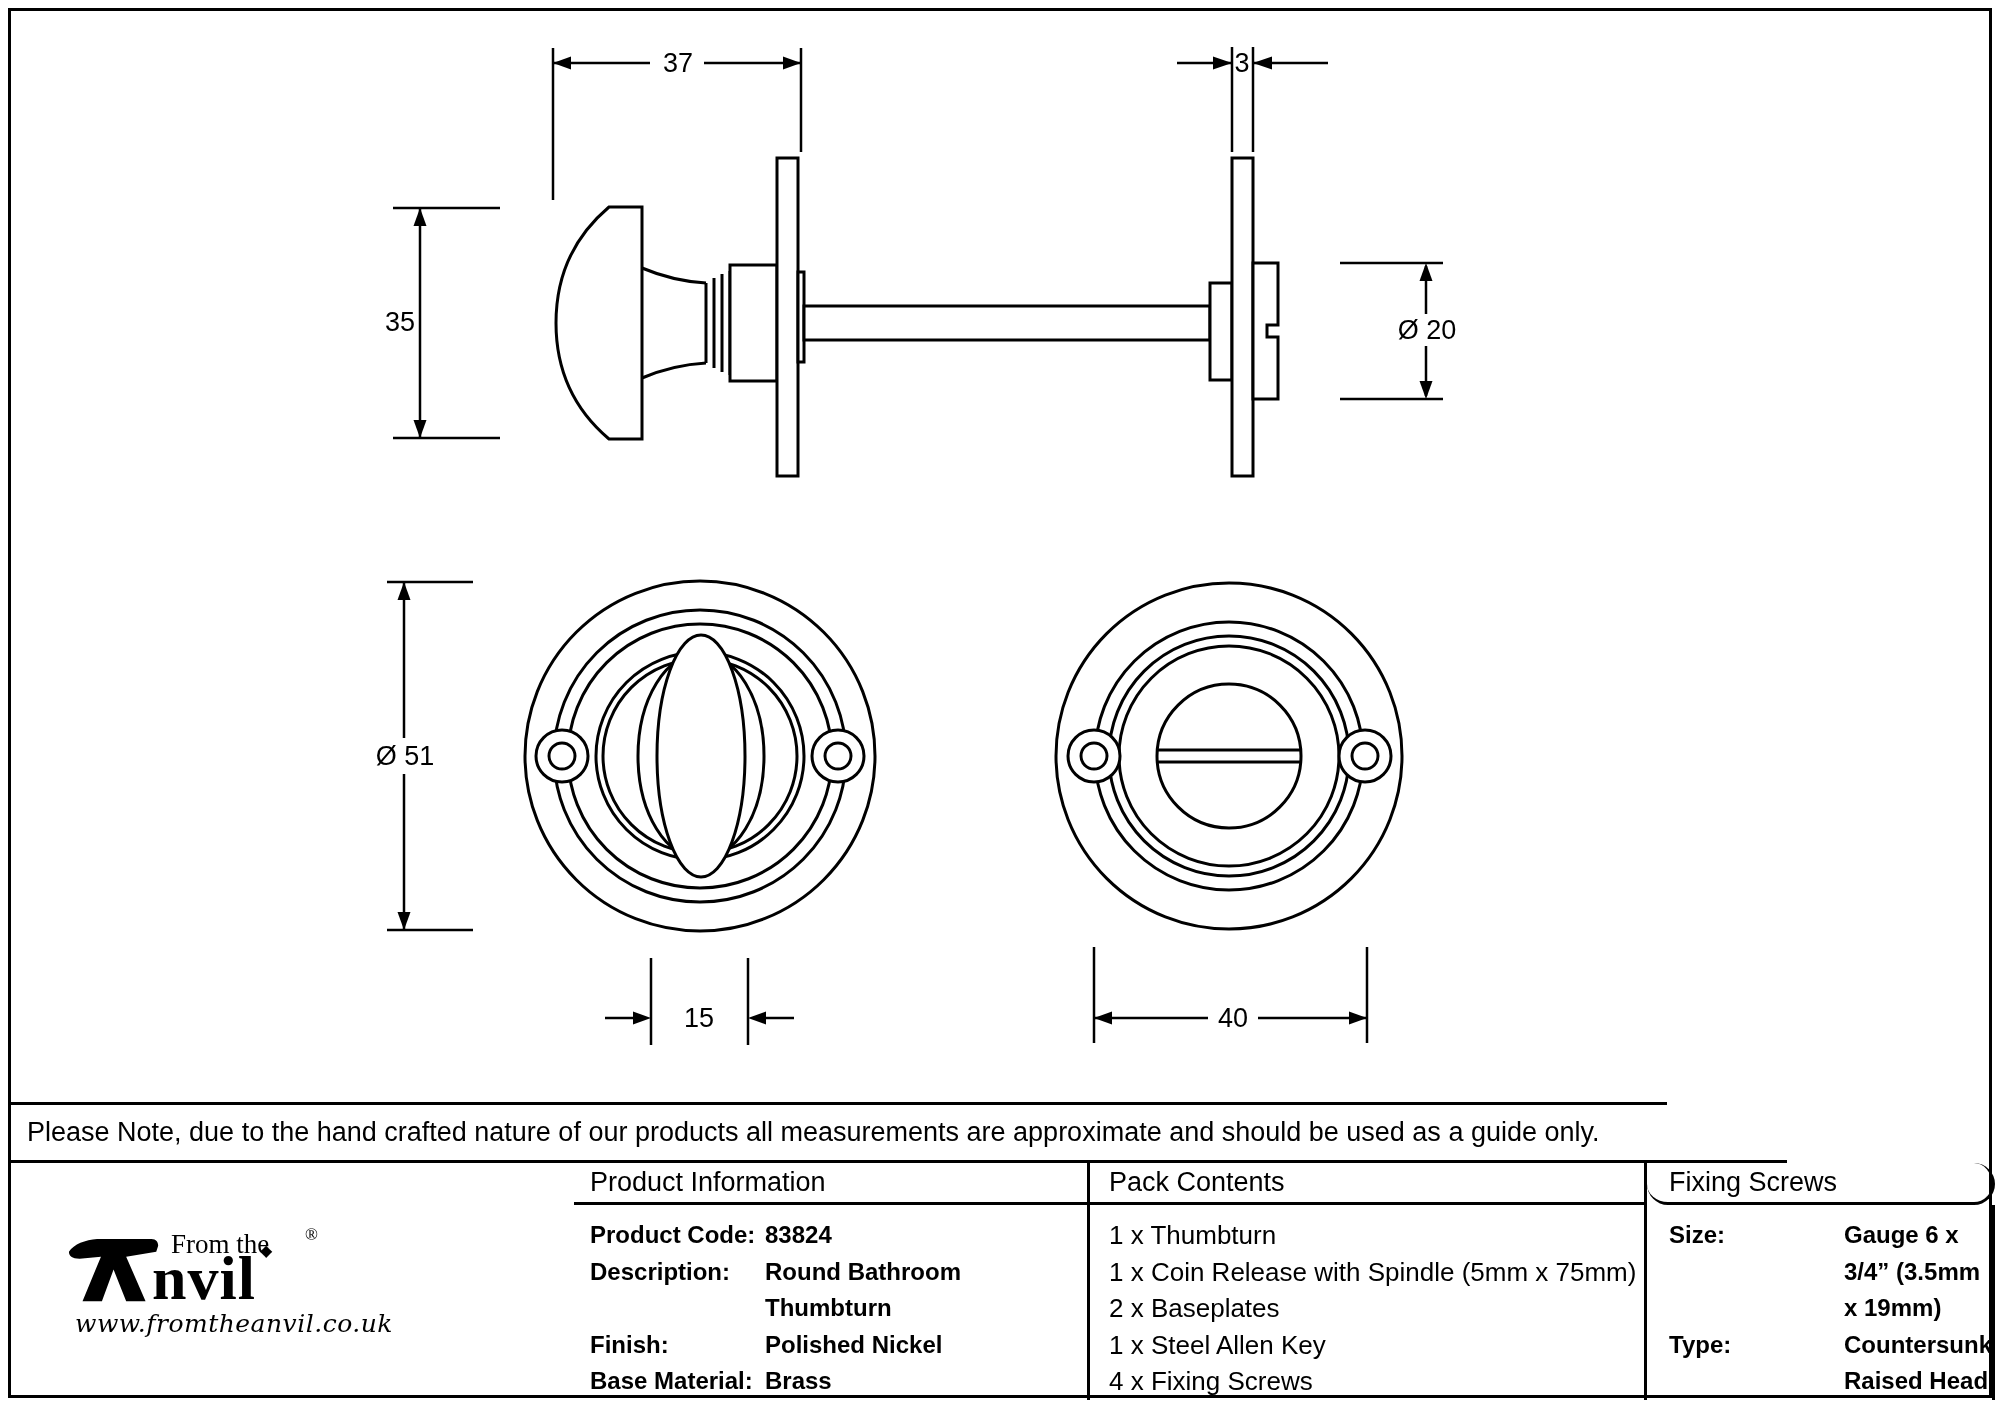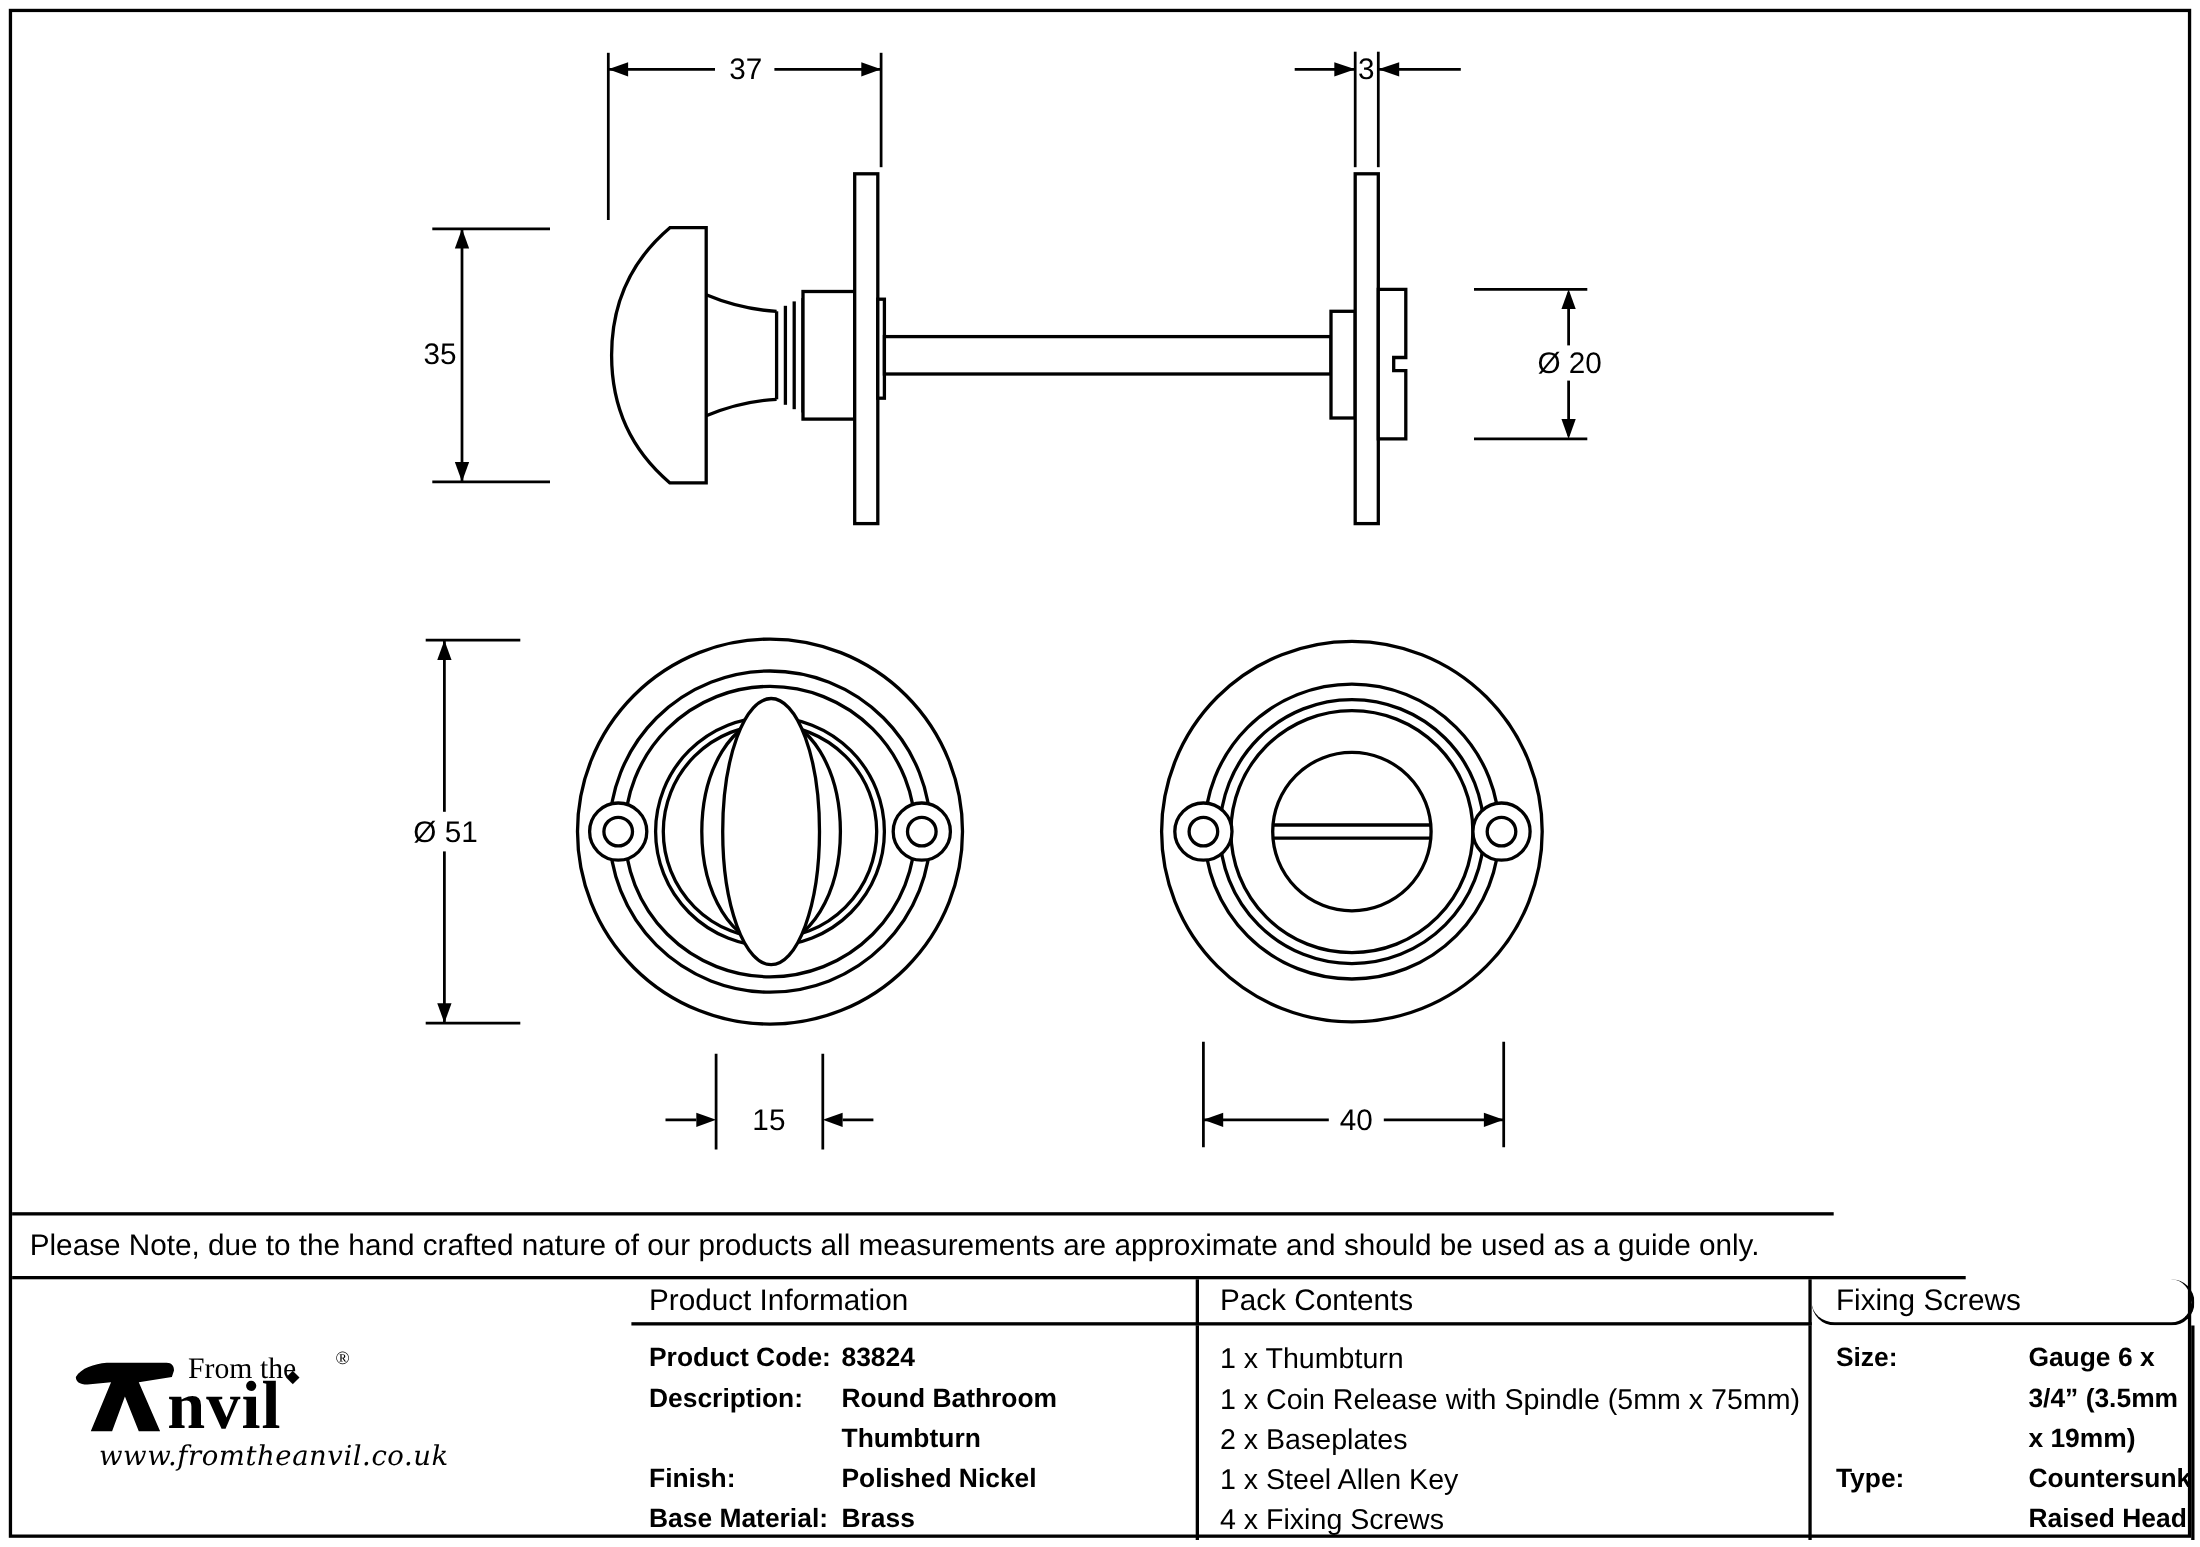--- a/index.html
+++ b/index.html
@@ -17,21 +17,21 @@
   .pad1{padding-left:16px;} .pad2{padding-left:19px;} .pad3{padding-left:22px;border-radius:21px;}
   .kv{display:flex;line-height:36.5px;font-size:24px;font-weight:bold;}
   .kv .k{width:175px;flex:0 0 auto;}
   .body-pad{padding-top:12px;}
   .pl{line-height:36.5px;font-size:26px;}
   .logo-cell{grid-row:1 / span 2;position:relative;}
   .brand-prefix{position:absolute;left:160px;top:66px;font-family:"Liberation Serif",serif;font-size:27px;}
   .brand-suffix{position:absolute;left:141px;top:84px;font-family:"Liberation Serif",serif;font-size:62px;line-height:1;font-weight:bold;letter-spacing:1px;}
   .brand-diamond{position:absolute;left:249px;top:78px;font-size:16px;}
   .brand-reg{position:absolute;left:294px;top:62px;font-size:17px;font-family:"Liberation Serif",serif;}
-  .brand-url{position:absolute;left:64px;top:146px;font-family:"DejaVu Serif",serif;font-style:italic;font-size:25px;letter-spacing:0.5px;margin-left:15px;}
+  .brand-url{position:absolute;left:64px;top:146px;font-family:"DejaVu Serif",serif;font-style:italic;font-size:25px;letter-spacing:0.5px;}
   .anvil-icon{position:absolute;left:56px;top:69px;width:97px;height:79px;}
 </style>
 </head>
 <body>
 
 <div class="frame"></div>
 
 <svg style="position:absolute;left:0;top:0;" width="2000" height="1104" viewBox="0 0 2000 1104">
   <g fill="none" stroke="#000" stroke-width="3">
 

